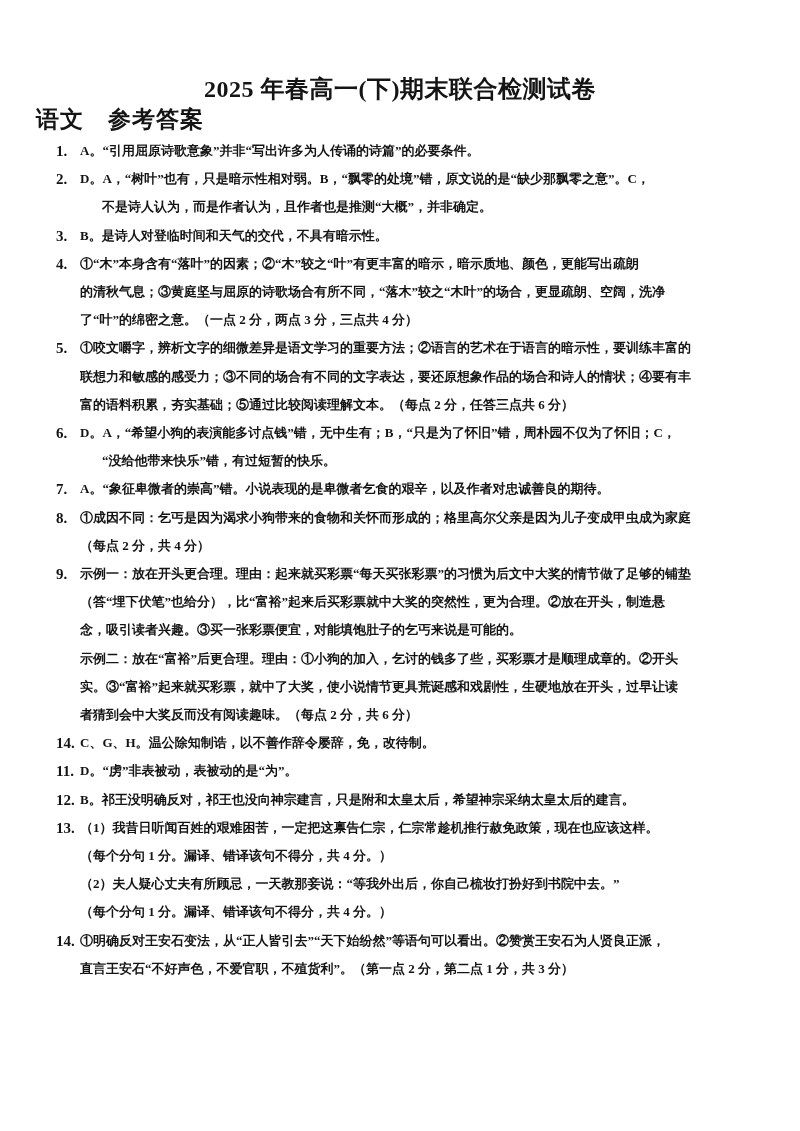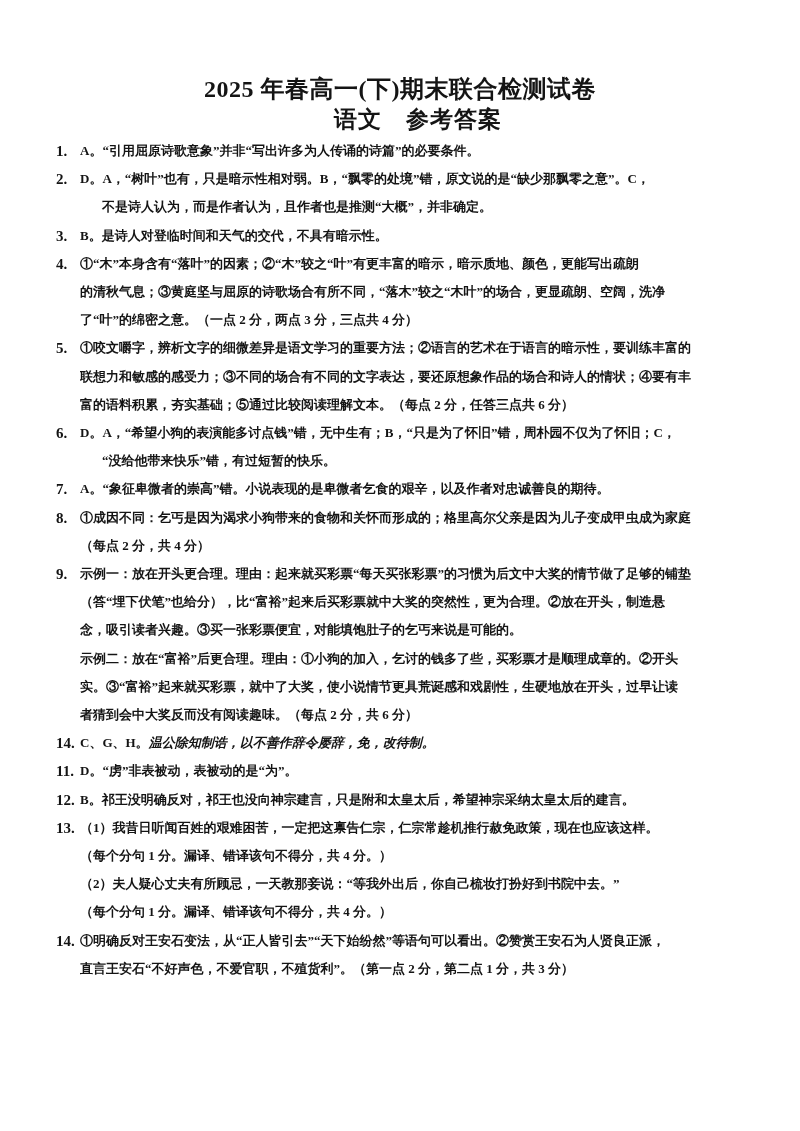--- a/index.html
+++ b/index.html
@@ -16,21 +16,20 @@
     background: #ffffff;
   }
   .title {
     text-align: center;
     font-size: 24px;
     font-weight: 700;
     line-height: 30px;
     letter-spacing: 0.5px;
   }
   .subtitle {
-    text-align: center;
     font-size: 23px;
     font-weight: 700;
     line-height: 29px;
     margin-top: 1px;
     letter-spacing: 1px;
     padding-left: 36px;
   }
   .answers {
     margin-top: 3px;
   }
@@ -49,21 +48,21 @@
     font-weight: 600;
     white-space: nowrap;
   }
   .line {
     font-size: 13px;
     line-height: 28.2px;
     white-space: nowrap;
     overflow: hidden;
   }
   .line.ind { padding-left: 22px; }
-  .kaiti { font-style: italic; }
+  .kaiti { }
 </style>
 </head>
 <body>
 
 <div class="page">
   <div class="title">2025 年春高一(下)期末联合检测试卷</div>
   <div class="subtitle">语文　参考答案</div>
   <div class="answers" id="answers">
       <div class="item">
         <span class="num">1.</span>

